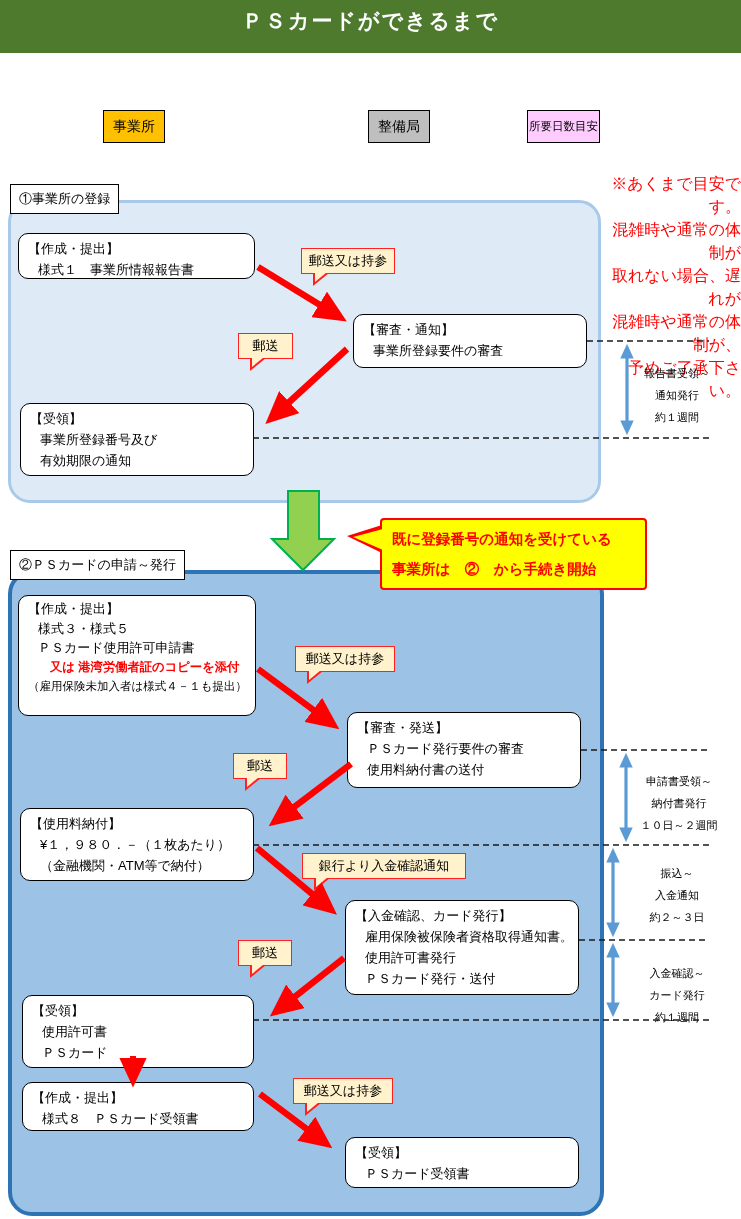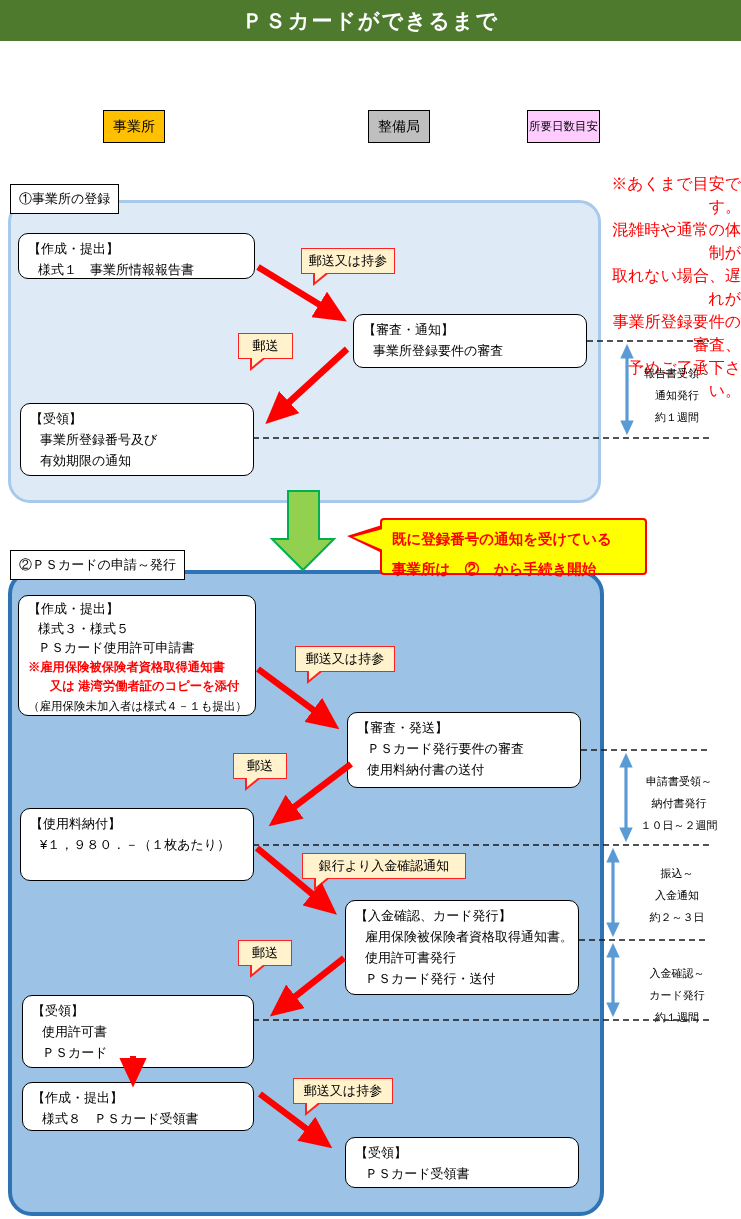--- a/index.html
+++ b/index.html
@@ -1,19 +1,19 @@
 <!DOCTYPE html>
 <html><head>
 <meta charset="utf-8">
 <style>
   * { box-sizing: border-box; margin: 0; padding: 0; }
   body { background:#fff; font-family:"Liberation Sans", sans-serif; }
   #canvas { position:relative; width:741px; height:1219px; background:#fff; overflow:hidden; }
 
-  #titlebar { position:absolute; left:0; top:0; width:741px; height:41px;
+  #titlebar { position:absolute; left:0; top:0; width:741px; height:53px;
     background:#4E7A2E; color:#fff; text-align:center; line-height:41px;
     font-size:21px; font-weight:bold; letter-spacing:2px; z-index:2; }
 
   .colhdr { position:absolute; border:1.6px solid #000; text-align:center;
     font-size:14px; color:#000; height:33px; line-height:30px; z-index:2; }
   #col-office   { left:103px; top:110px; width:62px; background:#FFC000; }
   #col-bureau   { left:368px; top:110px; width:62px; background:#BFBFBF; }
   #col-duration { left:527px; top:110px; width:73px; background:#FFCCFF; font-size:11.5px; }
 
   #disclaimer { position:absolute; left:592px; top:172px; width:149px;
@@ -59,21 +59,21 @@
   .callout::after  { content:""; position:absolute; bottom:-9px; left:13px;
     width:0; height:0; border-top:10px solid #FFF2CC; border-right:12px solid transparent; }
   #c-s1-mailbring { left:301px; top:248px; width:94px; }
   #c-s1-mail      { left:238px; top:333px; width:55px; }
   #c-s2-mailbring1{ left:295px; top:646px; width:100px; }
   #c-s2-mail1     { left:233px; top:753px; width:54px; }
   #c-s2-bank      { left:302px; top:853px; width:164px; }
   #c-s2-mail2     { left:238px; top:940px; width:54px; }
   #c-s2-mailbring2{ left:293px; top:1078px; width:100px; }
 
-  #note { position:absolute; left:380px; top:518px; width:267px; height:57px;
+  #note { position:absolute; left:380px; top:518px; width:267px; height:72px;
     background:#FFFF00; border:2px solid #FF0000; border-radius:4px;
     color:#FF0000; font-weight:bold; font-size:14.5px; line-height:30px;
     padding:4px 10px; z-index:2; white-space:nowrap; }
   #note::before { content:""; position:absolute; left:-35px; top:5px; width:0; height:0;
     border-top:11px solid transparent; border-bottom:17px solid transparent;
     border-right:35px solid #FF0000; }
   #note::after  { content:""; position:absolute; left:-29px; top:9px; width:0; height:0;
     border-top:8px solid transparent; border-bottom:13px solid transparent;
     border-right:30px solid #FFFF00; }
 
@@ -97,21 +97,21 @@
   </div>
 
   <div class="colhdr" id="col-office">事業所</div>
   <div class="colhdr" id="col-bureau">整備局</div>
   <div class="colhdr" id="col-duration">所要日数目安</div>
 
   <div id="disclaimer">
     <div>※あくまで目安です。</div>
     <div class="dl2">混雑時や通常の体制が</div>
     <div class="dl2">取れない場合、遅れが</div>
-    <div class="dl2">事業所登録要件の審査、</div>
+    <div class="dl2">混雑時や通常の体制が、</div>
     <div class="dl2">予めご了承下さい。</div>
   </div>
 
   <div id="section1" class="section"></div>
   <div id="section2" class="section"></div>
 
   <div class="labelbox" id="s1-label">①事業所の登録</div>
   <div class="labelbox" id="s2-label">②ＰＳカードの申請～発行</div>
 
   <div class="pbox" id="s1-box-create">
@@ -127,34 +127,34 @@
   <div class="pbox" id="s1-box-receive">
     <div>【受領】</div>
     <div class="indent">事業所登録番号及び</div>
     <div class="indent">有効期限の通知</div>
   </div>
 
   <div class="pbox" id="s2-box-apply">
     <div>【作成・提出】</div>
     <div class="indent">様式３・様式５</div>
     <div class="indent">ＰＳカード使用許可申請書</div>
-    <div class="redline">※雇用保険被保険者資格取得通知書</div>
     <div class="redline center2">又は 港湾労働者証のコピーを添付</div>
     <div class="smallline">（雇用保険未加入者は様式４－１も提出）</div>
   </div>
 
   <div class="pbox" id="s2-box-review">
     <div>【審査・発送】</div>
     <div class="indent">ＰＳカード発行要件の審査</div>
     <div class="indent">使用料納付書の送付</div>
   </div>
 
   <div class="pbox" id="s2-box-payment">
     <div>【使用料納付】</div>
     <div class="indent">¥１，９８０．－（１枚あたり）</div>
+    <div class="indent">（金融機関・ATM等で納付）</div>
   </div>
 
   <div class="pbox" id="s2-box-confirm">
     <div>【入金確認、カード発行】</div>
     <div class="indent">雇用保険被保険者資格取得通知書。</div>
     <div class="indent">使用許可書発行</div>
     <div class="indent">ＰＳカード発行・送付</div>
   </div>
 
   <div class="pbox" id="s2-box-receive-card">

